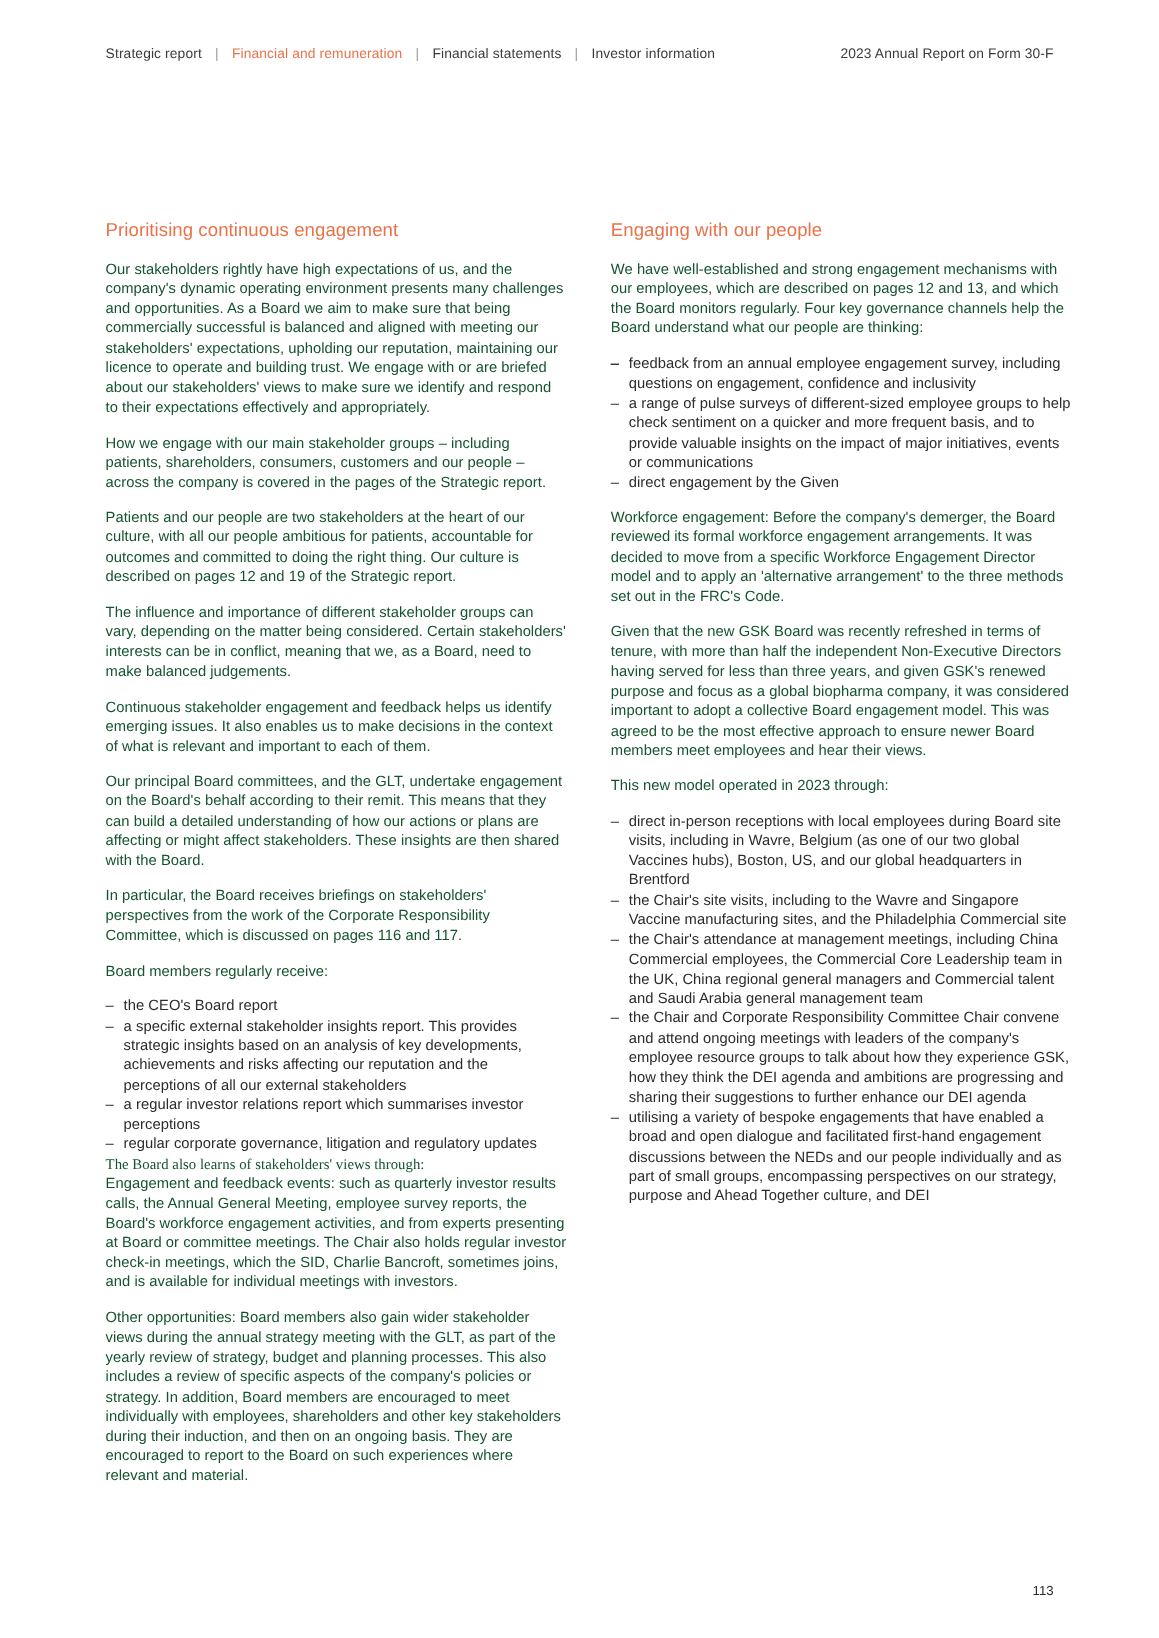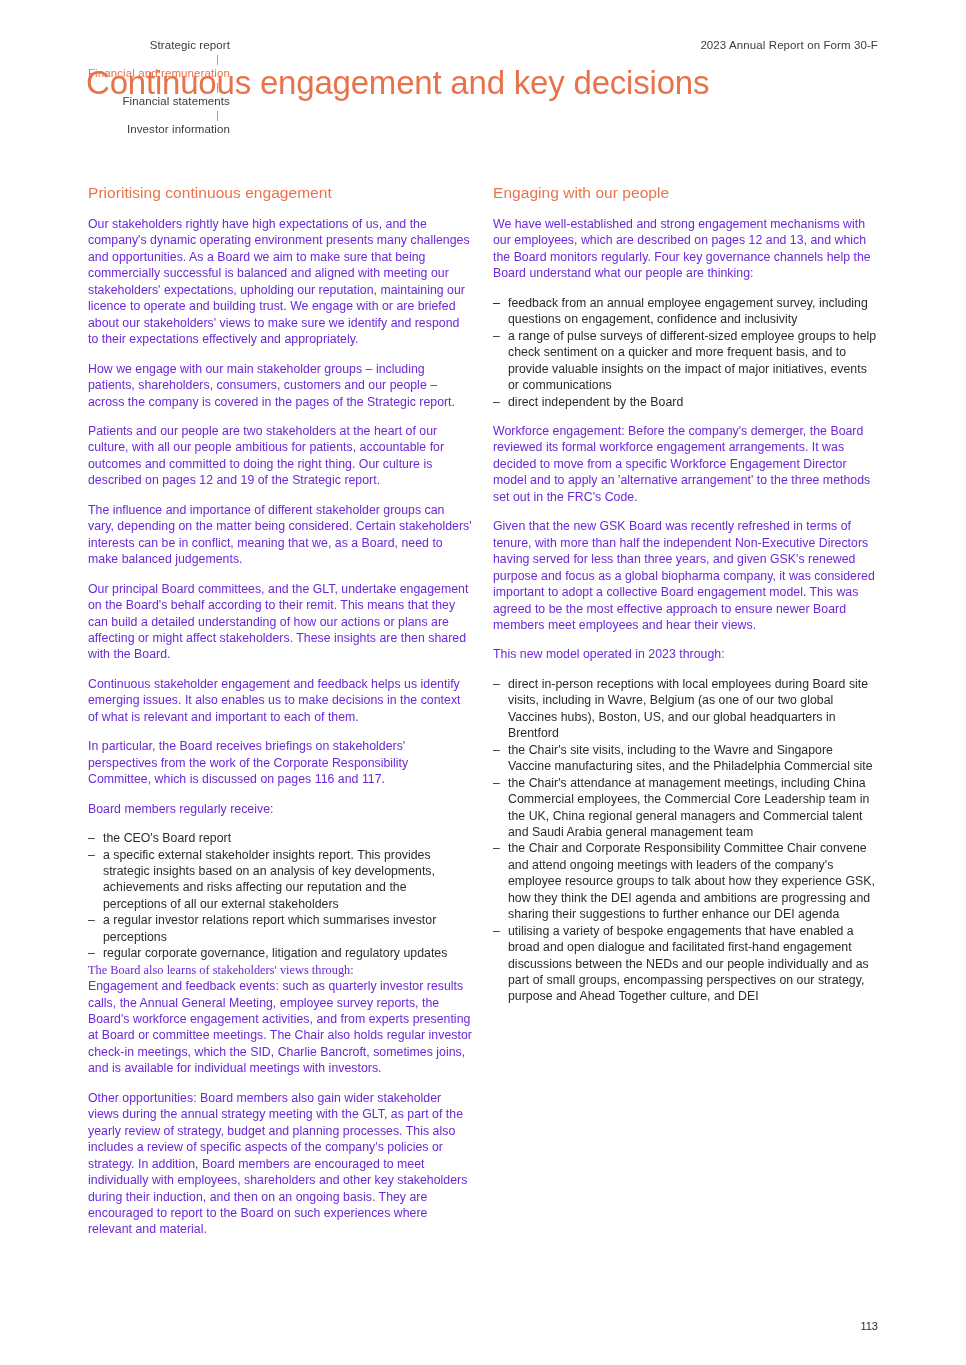--- a/index.html
+++ b/index.html
@@ -33,23 +33,22 @@
     display: flex;
     align-items: baseline;
     justify-content: space-between;
     font-size: 11.5px;
     line-height: 14px;
     color: #3b3b3b;
     letter-spacing: 0.1px;
   }
   .breadcrumb {
     display: flex;
-    align-items: flex-end;
+    align-items: center;
     white-space: nowrap;
-    flex-direction: column;
   }
   .crumb {
     color: #3b3b3b;
   }
   .crumb.active {
     color: #e8734a;
   }
   .crumb-sep {
     color: #9a9a9a;
     margin: 0 11px;
@@ -73,21 +72,21 @@
     margin: 0;
   }
 
   
   .columns {
     position: absolute;
     top: 183px;
     left: 88px;
     right: 88px;
     display: flex;
-    gap: 0;
+    gap: 16px;
   }
   .col {
     width: 385px;
     flex: 0 0 385px;
   }
   .col.right {
     margin-left: 20px;
   }
 
   h2.section-heading {
@@ -96,21 +95,21 @@
     font-weight: 400;
     color: #e8734a;
     margin: 0 0 13px 0;
     letter-spacing: 0.05px;
   }
 
   p.body {
     font-size: 12.3px;
     line-height: 16.45px;
     margin: 0 0 13px 0;
-    color: #6d28d9;
+    color: #14532d;
     letter-spacing: 0.03px;
   }
   p.body.tight {
     margin-bottom: 0;
     font-family: Liberation Serif, serif;
   }
 
   ul.dashlist {
     list-style: none;
     margin: 0 0 13px 0;
@@ -159,33 +158,32 @@
       <span class="crumb-sep">|</span>
       <span class="crumb active">Financial and remuneration</span>
       <span class="crumb-sep">|</span>
       <span class="crumb">Financial statements</span>
       <span class="crumb-sep">|</span>
       <span class="crumb">Investor information</span>
     </div>
     <div class="header-right">2023 Annual Report on Form 30-F</div>
   </div>
 
-  <h1 class="page-title">Continuous engagement and key decisions</h1>
 
   <div class="columns">
 
     <div class="col left">
       <h2 class="section-heading">Prioritising continuous engagement</h2>
 
       <p class="body">Our stakeholders rightly have high expectations of us, and the company's dynamic operating environment presents many challenges and opportunities. As a Board we aim to make sure that being commercially successful is balanced and aligned with meeting our stakeholders' expectations, upholding our reputation, maintaining our licence to operate and building trust. We engage with or are briefed about our stakeholders' views to make sure we identify and respond to their expectations effectively and appropriately.</p>
       <p class="body">How we engage with our main stakeholder groups – including patients, shareholders, consumers, customers and our people – across the company is covered in the pages of the Strategic report.</p>
       <p class="body">Patients and our people are two stakeholders at the heart of our culture, with all our people ambitious for patients, accountable for outcomes and committed to doing the right thing. Our culture is described on pages 12 and 19 of the Strategic report.</p>
       <p class="body">The influence and importance of different stakeholder groups can vary, depending on the matter being considered. Certain stakeholders' interests can be in conflict, meaning that we, as a Board, need to make balanced judgements.</p>
+      <p class="body">Continuous stakeholder engagement and feedback helps us identify emerging issues. It also enables us to make decisions in the context of what is relevant and important to each of them.</p>
       <p class="body">Our principal Board committees, and the GLT, undertake engagement on the Board's behalf according to their remit. This means that they can build a detailed understanding of how our actions or plans are affecting or might affect stakeholders. These insights are then shared with the Board.</p>
-      <p class="body">Continuous stakeholder engagement and feedback helps us identify emerging issues. It also enables us to make decisions in the context of what is relevant and important to each of them.</p>
       <p class="body">In particular, the Board receives briefings on stakeholders' perspectives from the work of the Corporate Responsibility Committee, which is discussed on pages 116 and 117.</p>
       <p class="body">Board members regularly receive:</p>
 
       <ul class="dashlist tight">
         <li><span class="dash">–</span><span>the CEO's Board report</span></li>
         <li><span class="dash">–</span><span>a specific external stakeholder insights report. This provides strategic insights based on an analysis of key developments, achievements and risks affecting our reputation and the perceptions of all our external stakeholders</span></li>
         <li><span class="dash">–</span><span>a regular investor relations report which summarises investor perceptions</span></li>
         <li><span class="dash">–</span><span>regular corporate governance, litigation and regulatory updates</span></li>
       </ul>
 
@@ -198,21 +196,21 @@
 
     <div class="col right">
       <h2 class="section-heading">Engaging with our people</h2>
 
       <p class="body">We have well-established and strong engagement mechanisms with our employees, which are described on pages 12 and 13, and which the Board monitors regularly. Four key governance channels help the Board understand what our people are thinking:</p>
 
       <ul class="dashlist">
         <li><span class="dash">–</span></li>
         <li><span class="dash">–</span><span>feedback from an annual employee engagement survey, including questions on engagement, confidence and inclusivity</span></li>
         <li><span class="dash">–</span><span>a range of pulse surveys of different-sized employee groups to help check sentiment on a quicker and more frequent basis, and to provide valuable insights on the impact of major initiatives, events or communications</span></li>
-        <li><span class="dash">–</span><span>direct independent by the Board</span></li>
+        <li><span class="dash">–</span><span>direct engagement by the Given</span></li>
       </ul>
 
       <p class="body"><span class="lead">Workforce engagement:</span><span> Before the company's demerger, the Board reviewed its formal workforce engagement arrangements. It was decided to move from a specific Workforce Engagement Director model and to apply an 'alternative arrangement' to the three methods set out in the FRC's Code.</span></p>
 
       <p class="body">Given that the new GSK Board was recently refreshed in terms of tenure, with more than half the independent Non-Executive Directors having served for less than three years, and given GSK's renewed purpose and focus as a global biopharma company, it was considered important to adopt a collective Board engagement model. This was agreed to be the most effective approach to ensure newer Board members meet employees and hear their views.</p>
       <p class="body">This new model operated in 2023 through:</p>
 
       <ul class="dashlist">
         <li><span class="dash">–</span><span>direct in-person receptions with local employees during Board site visits, including in Wavre, Belgium (as one of our two global Vaccines hubs), Boston, US, and our global headquarters in Brentford</span></li>
         <li><span class="dash">–</span><span>the Chair's site visits, including to the Wavre and Singapore Vaccine manufacturing sites, and the Philadelphia Commercial site</span></li>

